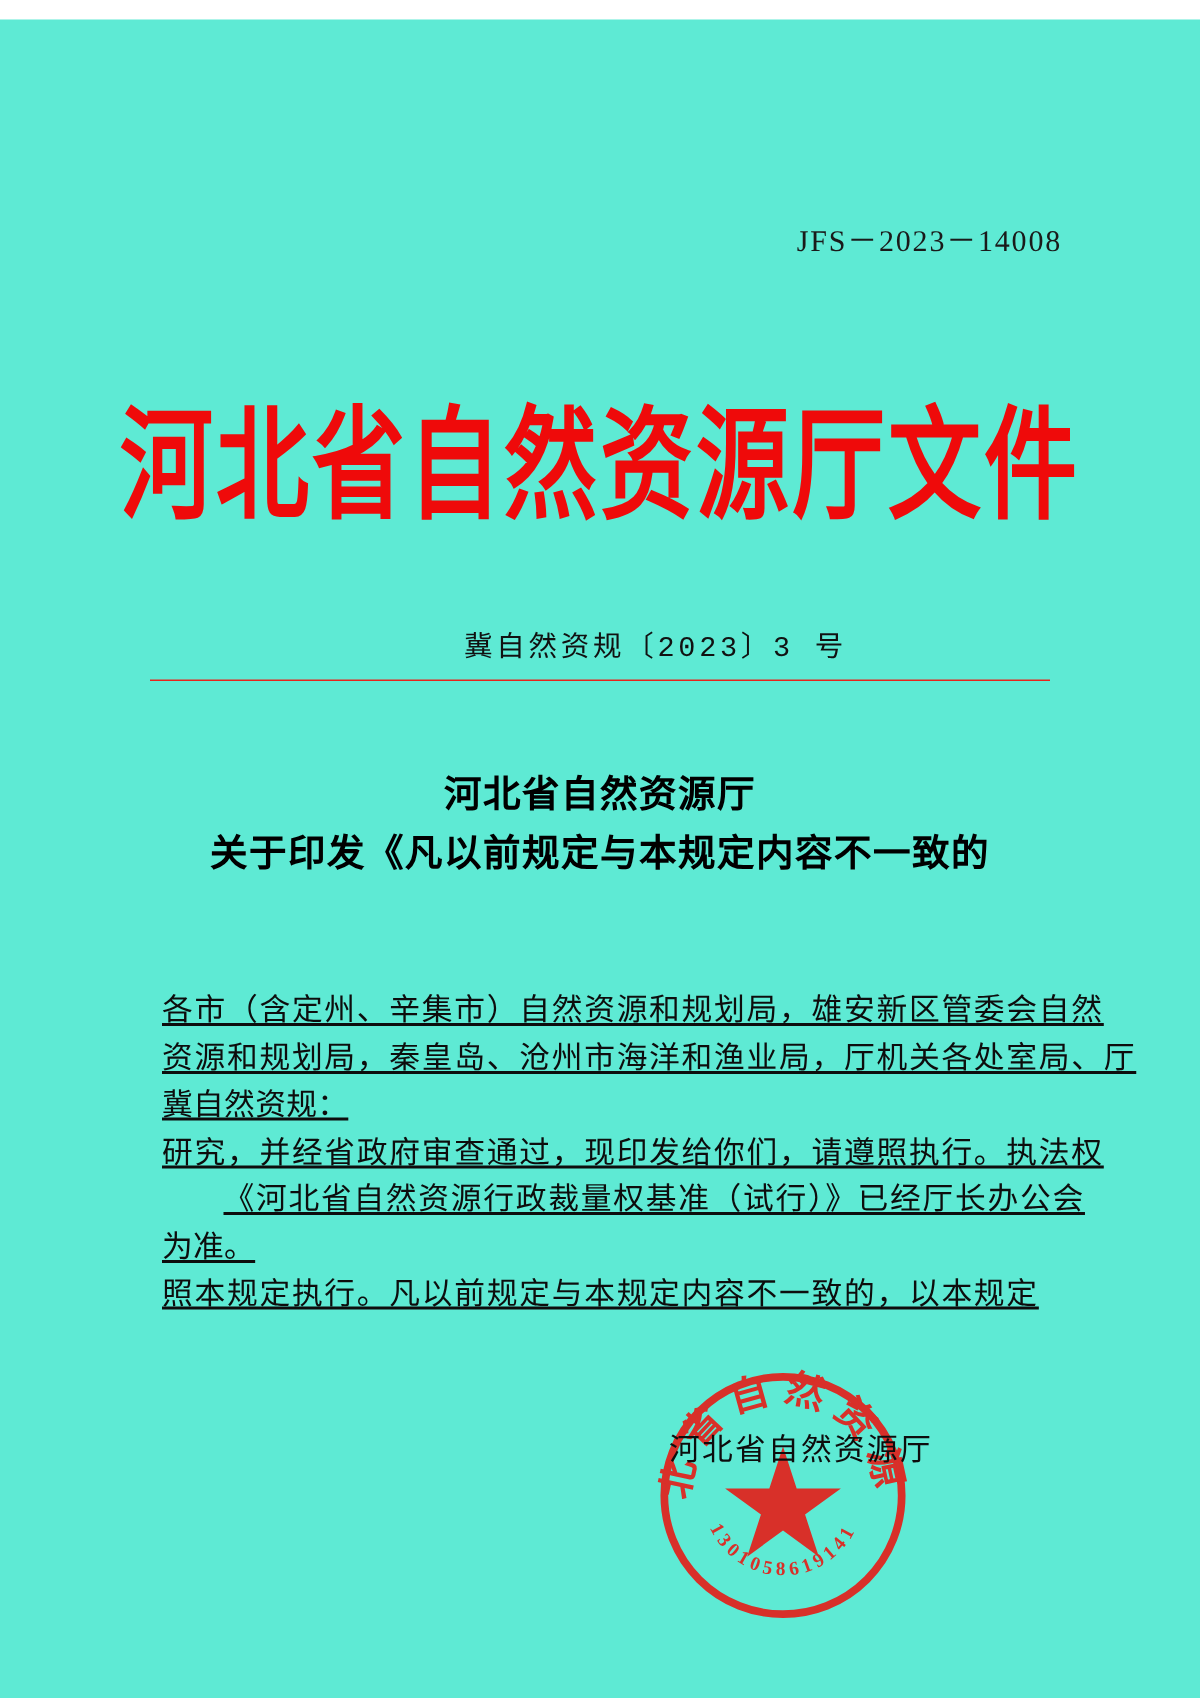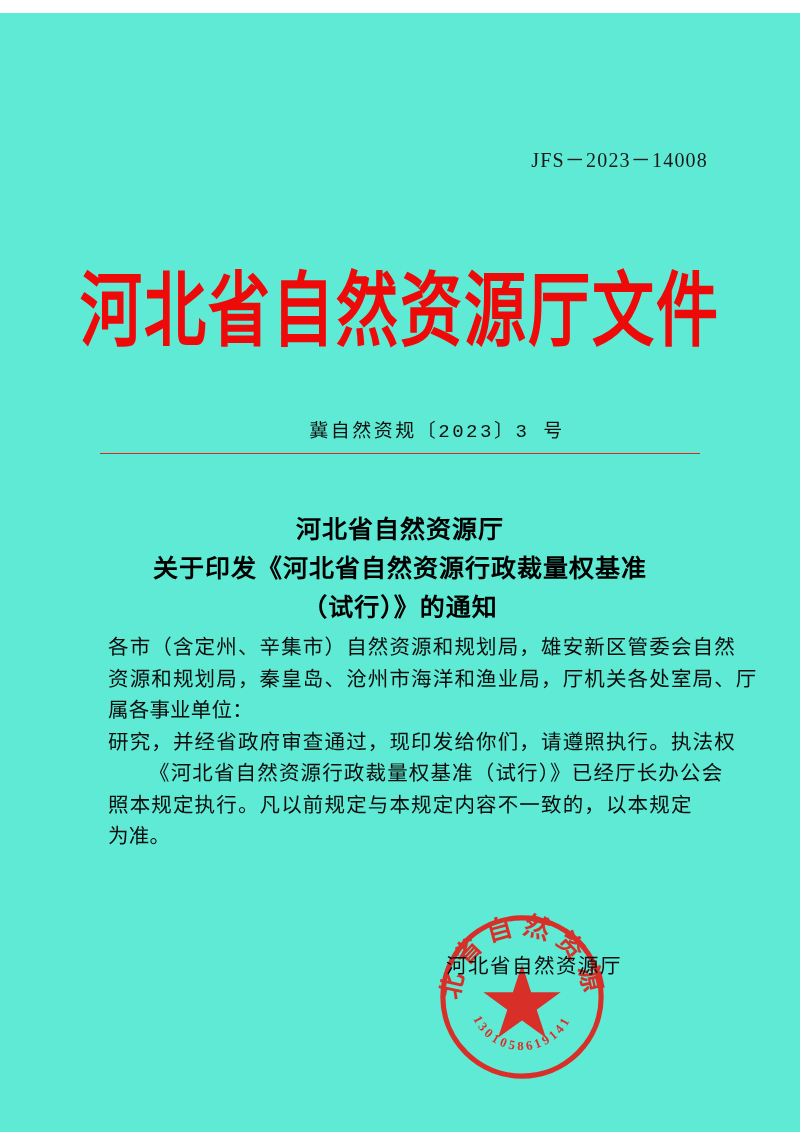--- a/index.html
+++ b/index.html
@@ -92,27 +92,28 @@
     font-size: 25px;
     line-height: 39px;
     letter-spacing: 1px;
     color: #000000;
   }
   .doc-title .tline { display: block; white-space: nowrap; }
 
   
   .body-block {
     position: absolute;
-    top: 619px;
+    top: 645px;
     left: 108px;
     width: 588px;
     font-family: "DejaVu Serif", "Liberation Serif", serif;
     font-size: 20.5px;
     line-height: 31.5px;
     color: #0d0d0d;
+    text-decoration: underline;
   }
   .body-block .bline {
     display: block;
     white-space: nowrap;
     letter-spacing: 0.2px;
   }
   .body-block .bline.justify {
     letter-spacing: 1.15px;
   }
   .body-block .bline.indent { text-indent: 41px; }
@@ -154,32 +155,31 @@
   <div class="doc-code">JFS－2023－14008</div>
 
   <div class="masthead">河北省自然资源厅文件</div>
 
   <div class="ref-no">冀自然资规〔2023〕3 号</div>
 
   <div class="red-rule"></div>
 
   <div class="doc-title">
     <span class="tline">河北省自然资源厅</span>
-    <span class="tline">关于印发《河北省自然资源行政裁量权基准</span>
-    <span class="tline">（试行）》的通知</span>
+    <span class="tline">关于印发《凡以前规定与本规定内容不一致的</span>
   </div>
 
   <div class="body-block">
     <span class="bline justify">各市（含定州、辛集市）自然资源和规划局，雄安新区管委会自然</span>
     <span class="bline justify">资源和规划局，秦皇岛、沧州市海洋和渔业局，厅机关各处室局、厅</span>
-    <span class="bline">属各事业单位：</span>
+    <span class="bline">冀自然资规：</span>
     <span class="bline justify">研究，并经省政府审查通过，现印发给你们，请遵照执行。执法权</span>
     <span class="bline justify indent">《河北省自然资源行政裁量权基准（试行）》已经厅长办公会</span>
+    <span class="bline">为准。</span>
     <span class="bline justify">照本规定执行。凡以前规定与本规定内容不一致的，以本规定</span>
-    <span class="bline">为准。</span>
   </div>
 
   <div class="seal">
     <svg viewBox="0 0 200 200" xmlns="http://www.w3.org/2000/svg">
       <defs>
         <path id="ringTop" d="M 28,100 A 72,72 0 0 1 172,100"></path>
         <path id="ringBottom" d="M 38,100 A 62,62 0 0 0 162,100"></path>
       </defs>
       <circle cx="100" cy="100" r="92" fill="none" stroke="#e3211b" stroke-width="6"></circle>
 

